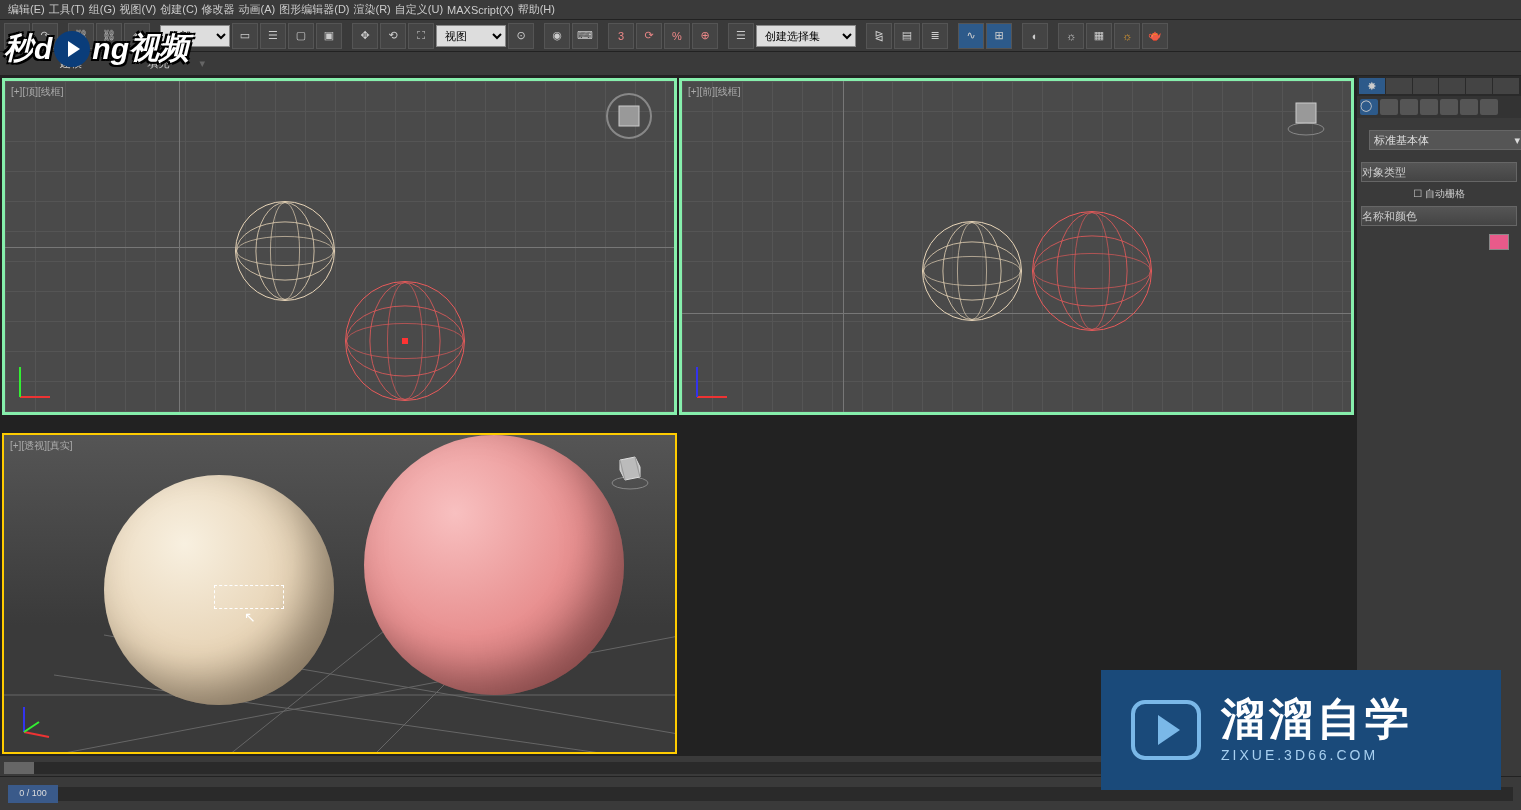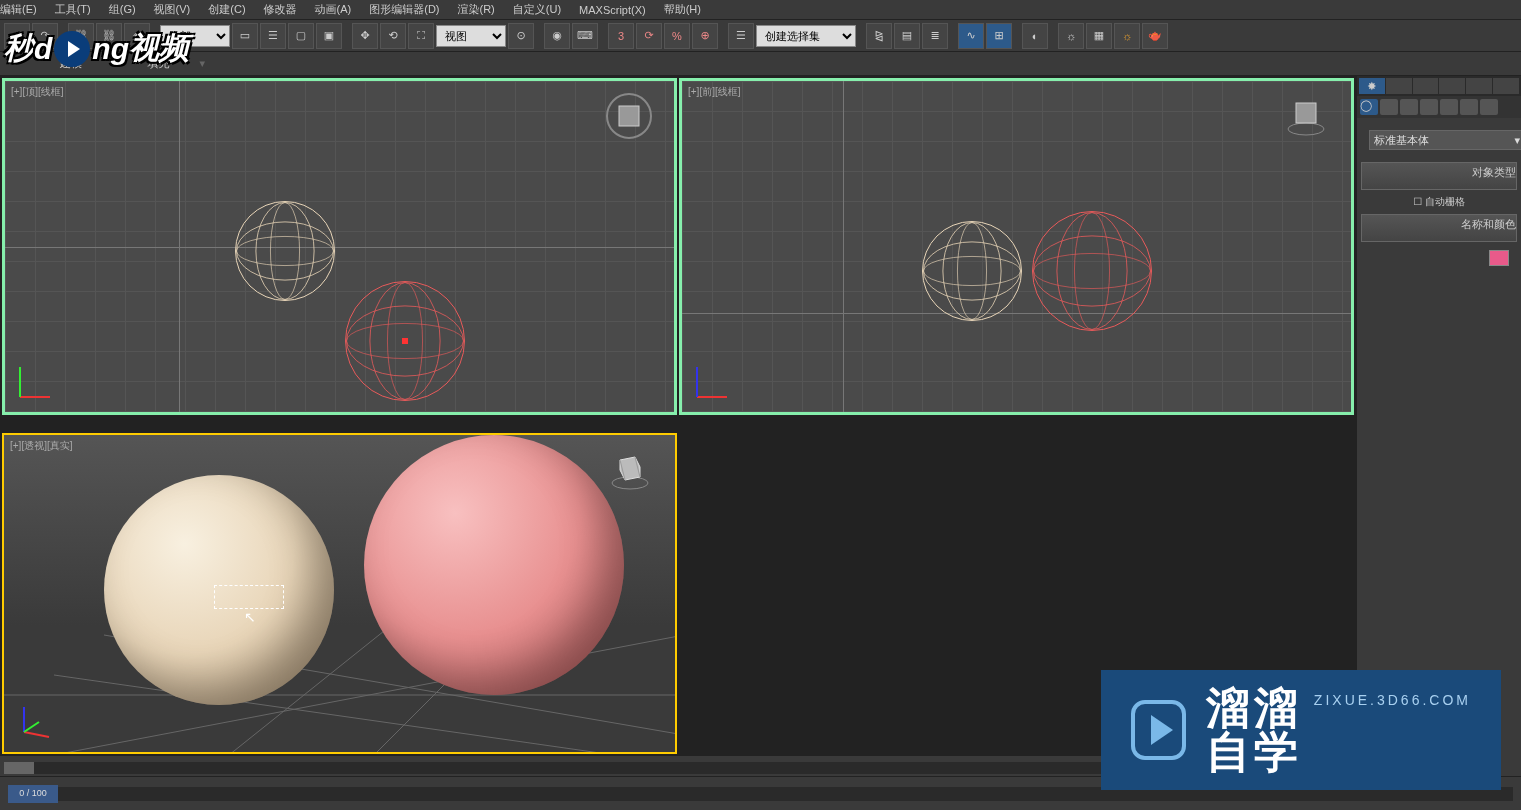--- a/index.html
+++ b/index.html
@@ -1,18 +1,18 @@
 <!DOCTYPE html>
 <html><head>
   <meta charset="utf-8">
   <style>
     * { margin: 0; padding: 0; box-sizing: border-box; font-family: "Microsoft YaHei", Arial, sans-serif; }
     body { background: #3a3a3a; color: #ccc; font-size: 11px; overflow: hidden; width: 1521px; height: 810px; position: relative; }
     
-    .menubar { height: 20px; background: #3a3a3a; display: flex; align-items: center; gap: 18px; border-bottom: 1px solid #222; }
+    .menubar { height: 20px; background: #3a3a3a; display: flex; align-items: center; padding-left: 8px; gap: 4px; border-bottom: 1px solid #222; }
     .menubar span { color: #ccc; cursor: pointer; }
     
     .toolbar1 { height: 32px; background: #3a3a3a; display: flex; align-items: center; padding-left: 4px; gap: 2px; border-bottom: 1px solid #222; }
     .tb-btn { width: 26px; height: 26px; background: #444; border: 1px solid #555; display: flex; align-items: center; justify-content: center; cursor: pointer; }
     .tb-sep { width: 6px; }
     .tb-select { height: 22px; background: #ddd; color: #000; border: 1px solid #888; padding: 0 4px; font-size: 11px; min-width: 70px; }
     
     .toolbar2 { height: 24px; background: #3a3a3a; display: flex; align-items: center; padding-left: 60px; gap: 30px; border-bottom: 1px solid #222; }
     
     .logo-watermark { position: absolute; top: 28px; left: 4px; z-index: 100; }
@@ -53,34 +53,34 @@
     .cursor-arrow { position: absolute; color: #fff; font-size: 14px; pointer-events: none; }
     
     .right-panel { width: 165px; background: #3a3a3a; border-left: 1px solid #222; }
     .rp-tabs { height: 20px; background: #2a2a2a; display: flex; gap: 1px; padding: 2px; }
     .rp-tab { flex: 1; height: 16px; background: #444; }
     .rp-tab.active { background: #2d5a8a; }
     .rp-tabs2 { height: 22px; display: flex; gap: 2px; padding: 3px; background: #333; }
     .rp-icon { width: 18px; height: 16px; background: #555; border-radius: 2px; }
     .rp-icon.active { background: #2d5a8a; }
     .rp-dropdown { width: calc(100% - 8px); margin: 12px; height: 20px; background: #555; color: #ddd; border: 1px solid #666; padding: 2px 4px; font-size: 11px; display: flex; justify-content: space-between; align-items: center; }
-    .rp-rollout-header { background: linear-gradient(#555, #444); height: 28px; text-align: right; line-height: 18px; color: #ccc; font-size: 11px; border: 1px solid #666; margin: 2px 4px; }
+    .rp-rollout-header { background: linear-gradient(#555, #444); height: 20px; text-align: left; line-height: 18px; color: #ccc; font-size: 11px; border: 1px solid #666; margin: 2px 4px; }
     .rp-checkbox-row { padding: 3px 0; text-align: center; font-size: 10px; }
     .rp-grid { display: grid; grid-template-columns: 1fr 1fr; gap: 2px; padding: 2px 6px; }
     .rp-btn { background: #555; border: 1px solid #666; height: 20px; text-align: center; line-height: 18px; color: #ccc; font-size: 10px; cursor: pointer; }
     .rp-color-swatch { width: 20px; height: 16px; background: #e85a8a; border: 1px solid #888; float: right; margin: 2px 8px; }
     
     .bottom-bar { position: absolute; bottom: 0; left: 0; right: 0; height: 34px; background: #3a3a3a; border-top: 1px solid #222; display: flex; align-items: center; padding: 0 8px; gap: 8px; }
     .timeline { flex: 1; height: 14px; background: #2a2a2a; position: relative; }
     .timeline-marker { position: absolute; left: 0; top: -2px; bottom: -2px; width: 50px; background: #3a5a8a; text-align: center; line-height: 16px; font-size: 9px; color: #ddd; }
     
     .brand-watermark { position: absolute; bottom: 20px; right: 20px; width: 400px; height: 120px; background: #1a4a7a; display: flex; align-items: center; gap: 20px; padding: 0 30px; z-index: 200; }
     .brand-play { width: 70px; height: 60px; border: 4px solid #7ab8e8; border-radius: 14px; display: flex; align-items: center; justify-content: center; }
     .brand-play-tri { width: 0; height: 0; border-left: 22px solid #7ab8e8; border-top: 15px solid transparent; border-bottom: 15px solid transparent; margin-left: 6px; }
-    .brand-text-wrap { display: flex; flex-direction: row; }
+    .brand-text-wrap { display: flex; flex-direction: column; }
     .brand-text { font-size: 44px; font-weight: bold; color: #fff; letter-spacing: 4px; line-height: 1; }
     .brand-url { font-size: 14px; color: #a8d0f0; letter-spacing: 3px; margin-top: 6px; }
     
     .scroll-h { position: absolute; bottom: 36px; left: 4px; right: 170px; height: 12px; background: #2a2a2a; }
     .scroll-thumb { width: 30px; height: 100%; background: #666; }
   </style>
 </head>
 <body>
 
 <div class="menubar">

